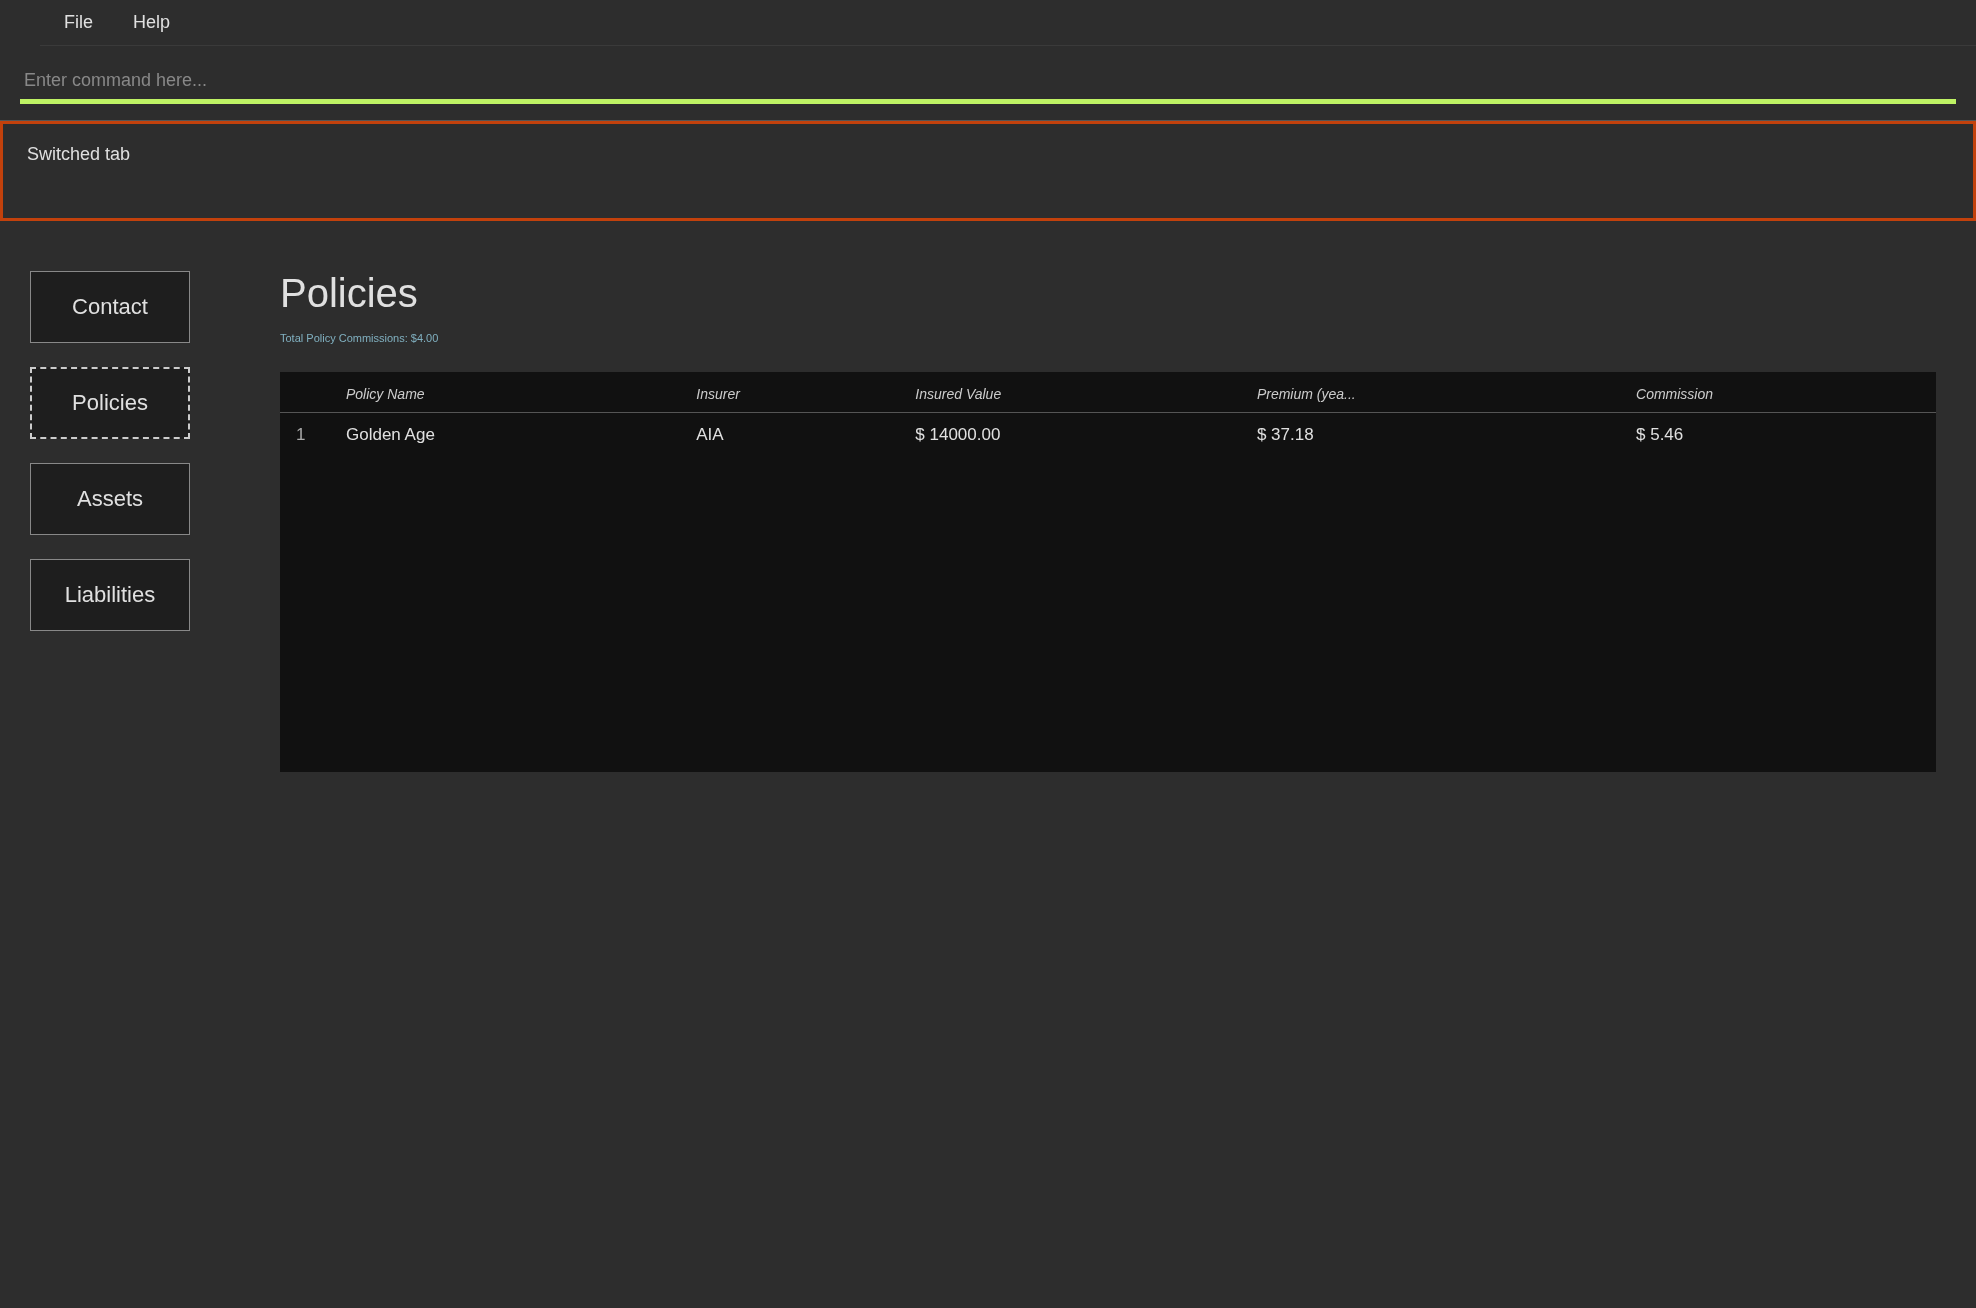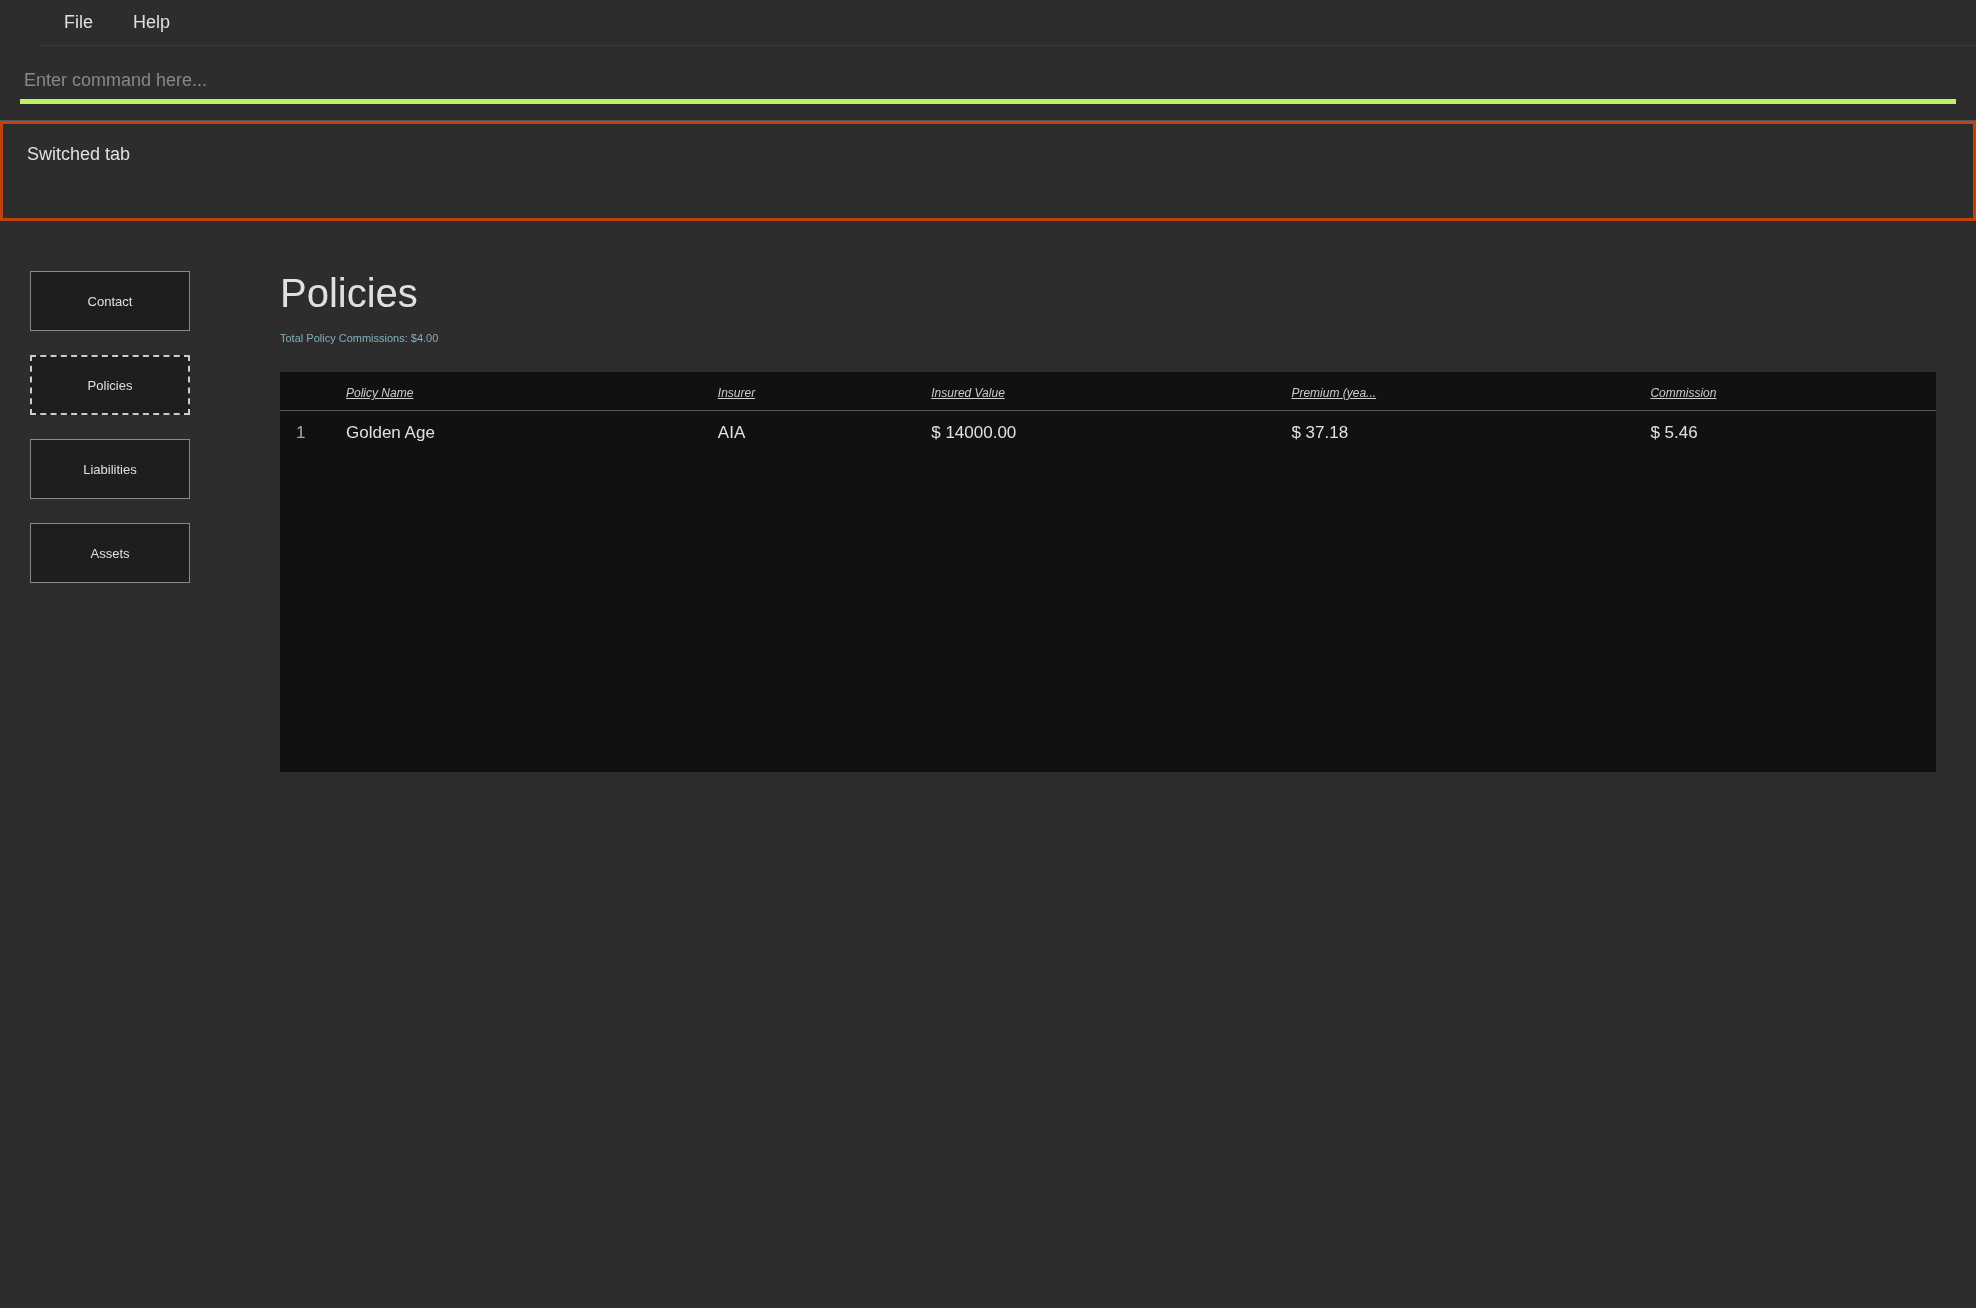--- a/index.html
+++ b/index.html
@@ -81,25 +81,25 @@
       width: 260px;
       padding: 20px 30px;
       display: flex;
       flex-direction: column;
       gap: 24px;
       flex-shrink: 0;
     }
 
     .nav-button {
       width: 160px;
-      height: 60px;
+      height: 72px;
       background-color: #1e1e1e;
       border: 1.5px solid #888;
       color: #e0e0e0;
-      font-size: 13px;
+      font-size: 22px;
       cursor: pointer;
       display: flex;
       align-items: center;
       justify-content: center;
       text-align: center;
     }
 
     .nav-button.active {
       border: 2px dashed #ccc;
       background-color: #1e1e1e;
@@ -128,25 +128,24 @@
     .policies-table {
       width: 100%;
       background-color: #111;
       border-collapse: collapse;
     }
 
     .policies-table th {
       color: #ccc;
       font-style: italic;
       font-weight: normal;
-      font-size: 12px;
+      font-size: 14px;
       text-align: left;
       padding: 14px 16px 10px 16px;
       border-bottom: 1px solid #555;
-      text-decoration: underline;
     }
 
     .policies-table th:first-child {
       width: 50px;
       color: transparent;
     }
 
     .policies-table td {
       padding: 12px 16px;
       font-size: 17px;
@@ -178,22 +177,22 @@
 
 <div class="status-area">
   <span class="status-text">Switched tab</span>
 </div>
 
 <div class="main-content">
 
   <div class="sidebar">
     <button class="nav-button">Contact</button>
     <button class="nav-button active">Policies</button>
+    <button class="nav-button">Assets</button>
     <button class="nav-button">Liabilities</button>
-    <button class="nav-button">Assets</button>
   </div>
 
   <div class="policies-section">
     <h1 class="section-title">Policies</h1>
     <p class="total-commissions">Total Policy Commissions: $4.00</p>
 
     <div class="table-wrapper">
       <table class="policies-table">
         <thead>
           <tr>

